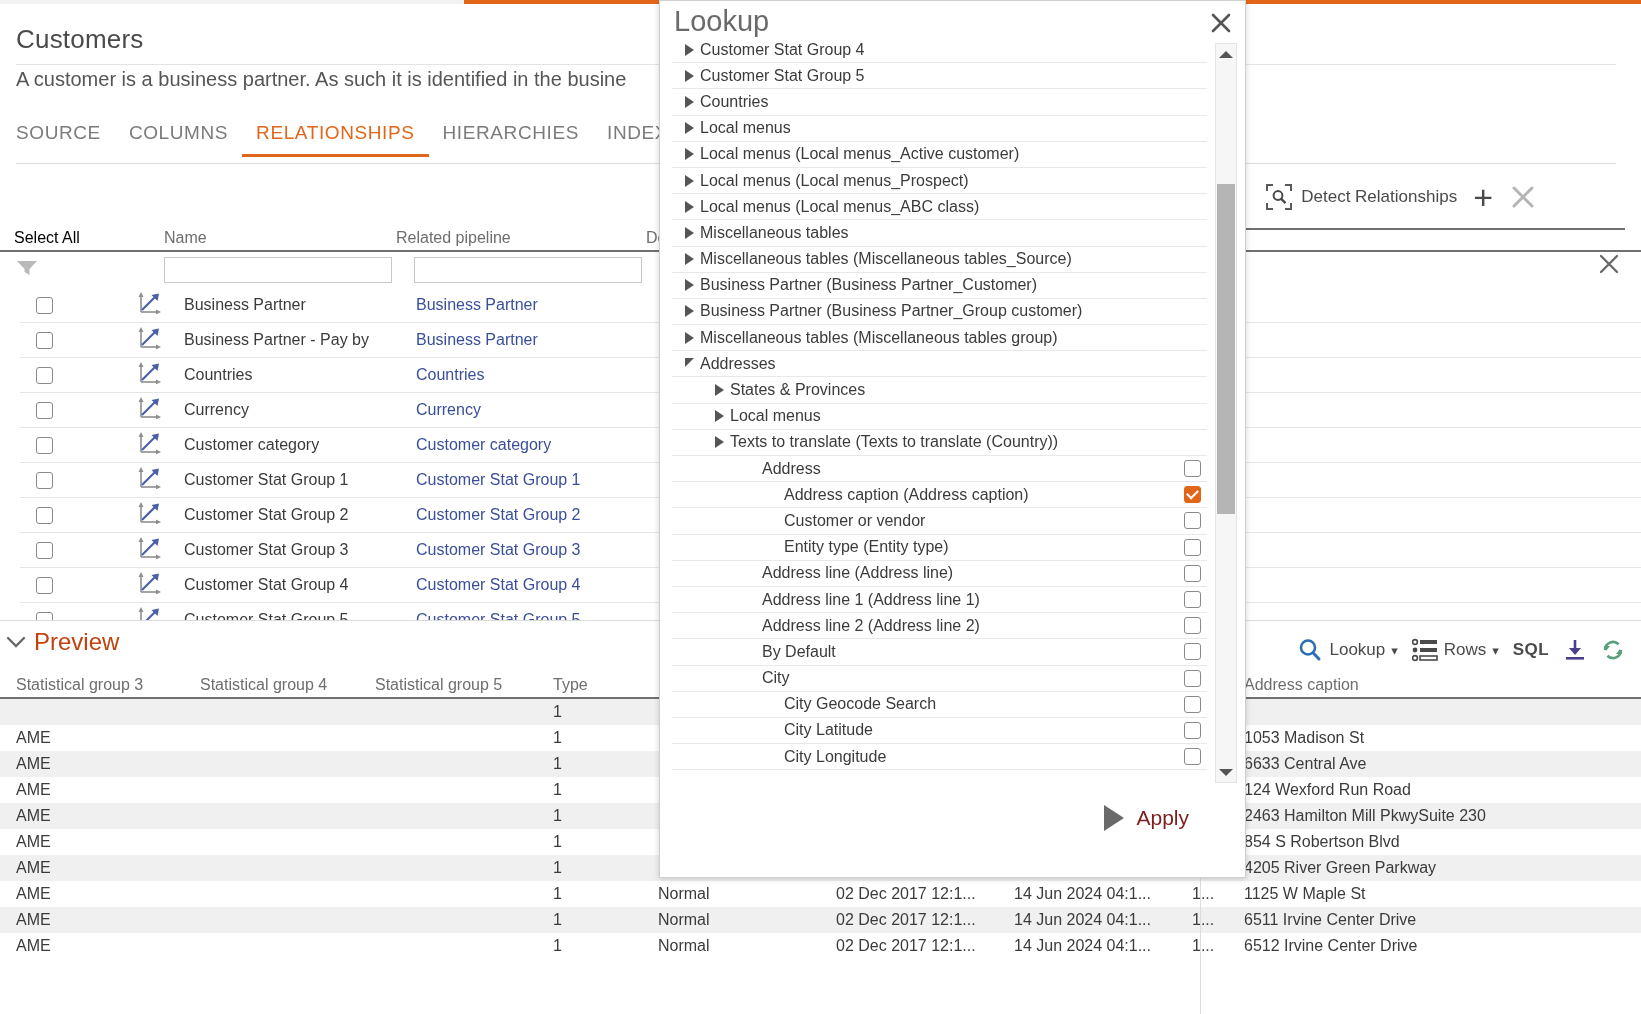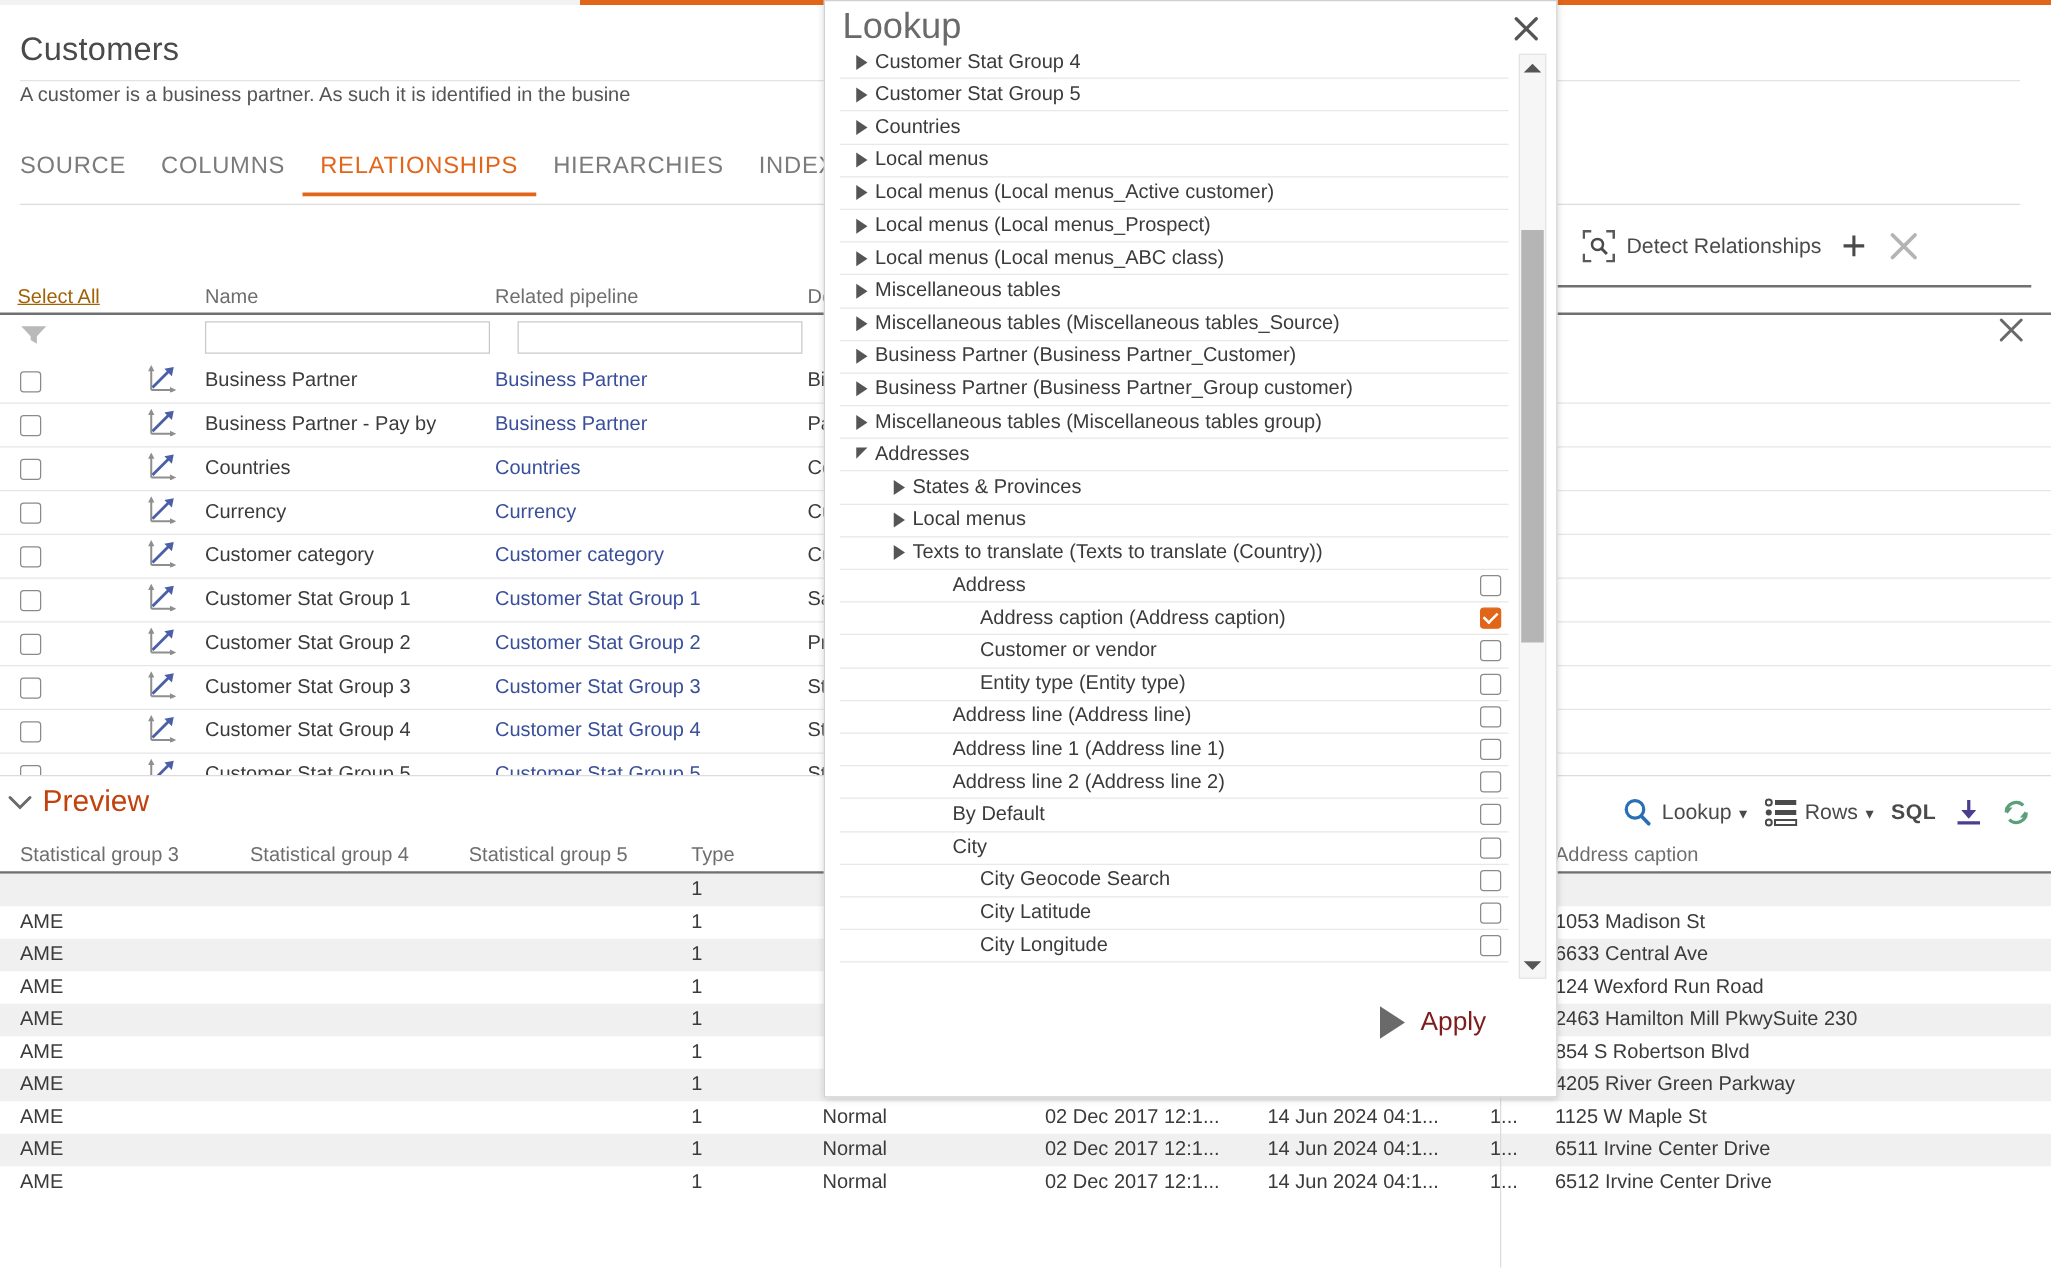--- a/index.html
+++ b/index.html
@@ -27,21 +27,21 @@
     position: absolute; left: 16px; top: 24px;
     font-size: 26px; color: #4a4a4a; font-weight: 400;
     letter-spacing: .2px;
   }
   .page-title-rule {
     position: absolute; left: 16px; top: 64px; width: 1600px; height: 1px;
     background: #e3e3e3;
   }
   .page-desc {
     position: absolute; left: 16px; top: 68px;
-    font-size: 16px; color: #555; white-space: nowrap;
+    font-size: 20px; color: #555; white-space: nowrap;
   }
 
   
   .tabbar {
     position: absolute; left: 16px; top: 122px; height: 40px;
     display: flex; align-items: flex-start; gap: 0;
   }
   .tab {
     font-size: 19px; color: #7b7b7b; letter-spacing: .6px;
     padding: 0 14px 10px 14px; cursor: pointer; white-space: nowrap;
@@ -80,35 +80,35 @@
     border-bottom: 2px solid #707070; padding: 0 0 3px 0;
   }
   .col-sel  { width: 118px; padding-left: 14px; }
   .col-icon { width: 46px; }
   .col-name { width: 232px; }
   .col-pipe { width: 250px; }
   .col-det  { flex: 1; }
   .grid-head .h {
     font-size: 16px; color: #6e6e6e;
   }
-  .grid-head .h.link { color: #a16207; cursor: pointer; text-decoration: underline; }
+  .grid-head .h.link { color: #000000; cursor: pointer; }
 
   .filter-row { display: flex; align-items: center; height: 36px; }
   .funnel {
     width: 22px; height: 16px; margin-left: 16px; cursor: pointer;
   }
   .fbox {
     height: 26px; background: #fff; border: 1px solid #c9c9c9;
   }
   .fbox.name { width: 228px; margin-left: 0; }
   .fbox.pipe { width: 228px; margin-left: 22px; }
 
   .grow {
     display: flex; align-items: center; height: 35px;
-    border-bottom: 1px solid #e6e6e6; font-size: 16px; color: #3b3b3b;
+    border-bottom: 1px solid #e6e6e6; font-size: 16px; color: #3b3b3b; margin-left: 20px;
   }
   .cb {
     width: 17px; height: 17px; border: 1.6px solid #8a8a8a; border-radius: 3px;
     background: #fff; margin-left: 16px; cursor: pointer;
   }
   .relicon { width: 24px; height: 22px; }
   .cell-name { color: #3b3b3b; }
   .cell-pipe { color: #3a4f9b; cursor: pointer; }
   .cell-det  { color: #3b3b3b; }
 

